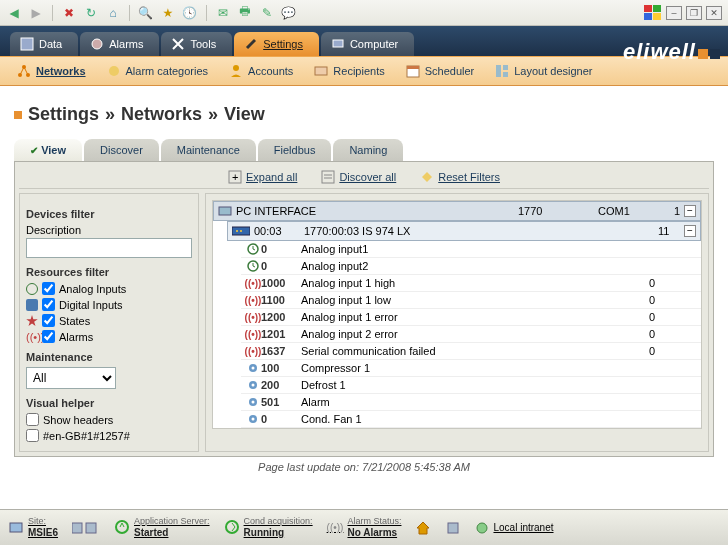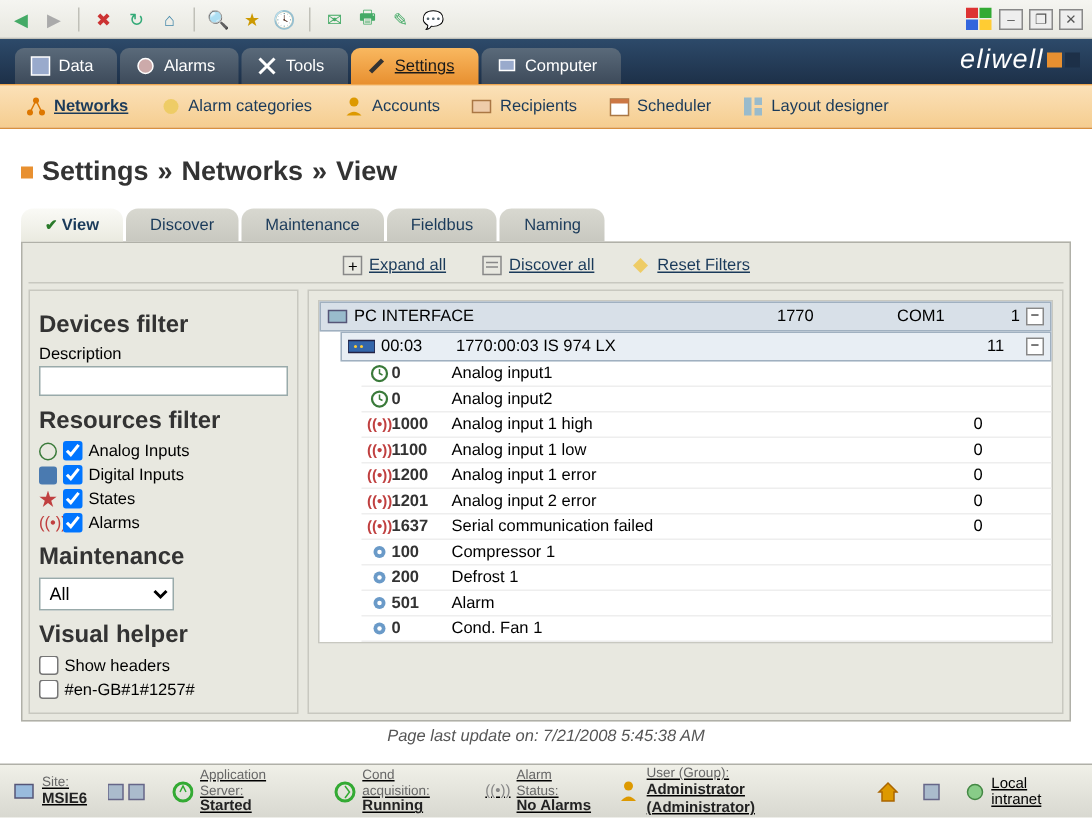--- a/index.html
+++ b/index.html
@@ -6,38 +6,38 @@
 body { font-family: Verdana, Arial, sans-serif; font-size: 11px; background: #fff; width: 728px; height: 545px; overflow: hidden; position: relative; }
 .toolbar-row { background: linear-gradient(#f5f5f1,#e8e8e0); border-bottom: 1px solid #c0c0b8; height: 26px; display: flex; align-items: center; padding: 0 6px; gap: 6px; }
 .tb-btn { width: 16px; height: 16px; display: inline-flex; align-items: center; justify-content: center; font-size: 12px; color: #4a6; cursor: pointer; }
 .tb-sep { width: 1px; height: 16px; background: #c0c0b8; margin: 0 2px; }
 .flag { margin-left: auto; display: flex; align-items: center; gap: 4px; font-size: 10px; color: #555; }
 .winbtn { width: 16px; height: 14px; border: 1px solid #888; background: #eee; font-size: 9px; text-align: center; line-height: 12px; cursor: pointer; }
 .maintabs { background: linear-gradient(#2d4a6a,#1d3048); height: 30px; display: flex; align-items: flex-end; padding-left: 10px; position: relative; }
 .mtab { background: linear-gradient(#5a6a7a,#3d4a5a); color: #fff; padding: 5px 16px 5px 10px; margin-right: 2px; border-radius: 6px 6px 0 0; cursor: pointer; display: flex; align-items: center; gap: 5px; font-size: 11px; }
 .mtab.active { background: linear-gradient(#f9b860,#e89030); color: #1a1a1a; }
 .mtab .ico { width: 14px; height: 14px; }
-.brand { position: absolute; right: 8px; top: 3px; color: #fff; font-weight: normal; font-style: italic; font-size: 18px; letter-spacing: 1px; }
+.brand { position: absolute; right: 8px; top: 13px; color: #fff; font-weight: bold; font-style: italic; font-size: 22px; letter-spacing: 1px; }
 .brand-sq { display: inline-block; width: 10px; height: 10px; background: #e89030; margin-left: 2px; }
 .subnav { background: linear-gradient(#fbe1b8,#f5cd90); border-top: 1px solid #f0a850; border-bottom: 1px solid #d89040; height: 30px; display: flex; align-items: center; padding: 0 10px; gap: 8px; }
 .snav { display: flex; align-items: center; gap: 4px; padding: 3px 6px; cursor: pointer; color: #1a3a5a; font-size: 11px; }
 .snav.active { font-weight: bold; text-decoration: underline; }
 .content { padding: 8px 14px; }
 .breadcrumb { font-size: 18px; font-weight: bold; color: #333; margin: 10px 0 14px; display: flex; align-items: center; gap: 6px; }
 .bc-sq { width: 8px; height: 8px; background: #e89030; display: inline-block; }
 .innertabs { display: flex; }
 .itab { background: linear-gradient(#d8d8d0,#c8c8c0); padding: 5px 16px; border-radius: 8px 8px 0 0; margin-right: 2px; cursor: pointer; color: #1a3a5a; font-size: 11px; }
 .itab.active { background: linear-gradient(#fafaf6,#eaeae0); font-weight: bold; }
 .itab.active::before { content: "✔ "; color: #2a7a2a; font-size: 10px; }
 .panel { border: 1px solid #b0b0a8; background: #e8e8e0; padding: 4px; }
 .actionbar { display: flex; justify-content: center; gap: 24px; padding: 4px; background: #e8e8e0; border-bottom: 1px solid #c8c8c0; margin-bottom: 4px; }
 .abtn { display: flex; align-items: center; gap: 4px; cursor: pointer; text-decoration: underline; color: #1a3a5a; font-size: 11px; }
 .mainarea { display: flex; gap: 6px; }
 .sidebar { width: 180px; background: #e8e8e0; border: 1px solid #c8c8c0; padding: 6px; }
-.sb-title { font-weight: bold; color: #333; margin: 8px 0 4px; font-size: 16px; }
+.sb-title { font-weight: bold; color: #333; margin: 8px 0 4px; font-size: 11px; }
 .sb-input { width: 100%; border: 1px solid #9aa; padding: 2px; font-size: 12px; background: #fff; }
 .sb-check { display: flex; align-items: flex-end; gap: 4px; margin: 3px 0; font-size: 11px; }
 .sb-check input { margin: 0; }
 .ri { width: 12px; height: 12px; display: inline-block; }
 .ri.clock { border: 1.5px solid #3a7a3a; border-radius: 50%; position: relative; }
 .ri.dot { background: #4a7ab0; border-radius: 2px; }
 .ri.star { background: #c04040; clip-path: polygon(50% 0%, 61% 35%, 98% 35%, 68% 57%, 79% 91%, 50% 70%, 21% 91%, 32% 57%, 2% 35%, 39% 35%); }
 .ri.alarm { color: #c04040; }
 .tree { flex: 1; background: #e8e8e0; border: 1px solid #c8c8c0; padding: 6px; overflow: auto; }
 .treebox { background: #fff; border: 1px solid #c8c8c0; }
@@ -429,30 +429,20 @@
         <span class="sb-value">Running</span>
       </div>
   </div>
   <div class="sb-item">
     <span style="color:#888">((•))</span>
     <div class="sb-stack">
         <span class="sb-label">Alarm Status:</span>
         <span class="sb-value">No Alarms</span>
       </div>
   </div>
-  <div class="sb-item" style="margin-left:auto">
-    <svg width="16" height="16">
-        <circle cx="8" cy="5" r="3" fill="#d90"></circle>
-        <path d="M3 15 Q8 9 13 15" fill="#d90"></path>
-      </svg>
-    <div class="sb-stack">
-        <span class="sb-label">User (Group):</span>
-        <span class="sb-value">Administrator (Administrator)</span>
-      </div>
-  </div>
   <svg width="16" height="16">
       <path d="M8 2 L14 8 L12 8 L12 14 L4 14 L4 8 L2 8 Z" fill="#d90" stroke="#a60"></path>
     </svg>
   <svg width="16" height="16">
       <rect x="3" y="3" width="10" height="10" fill="#abc" stroke="#668"></rect>
     </svg>
   <div class="sb-item">
     <svg width="14" height="14">
         <circle cx="7" cy="7" r="5" fill="#8c8" stroke="#484"></circle>
       </svg>

